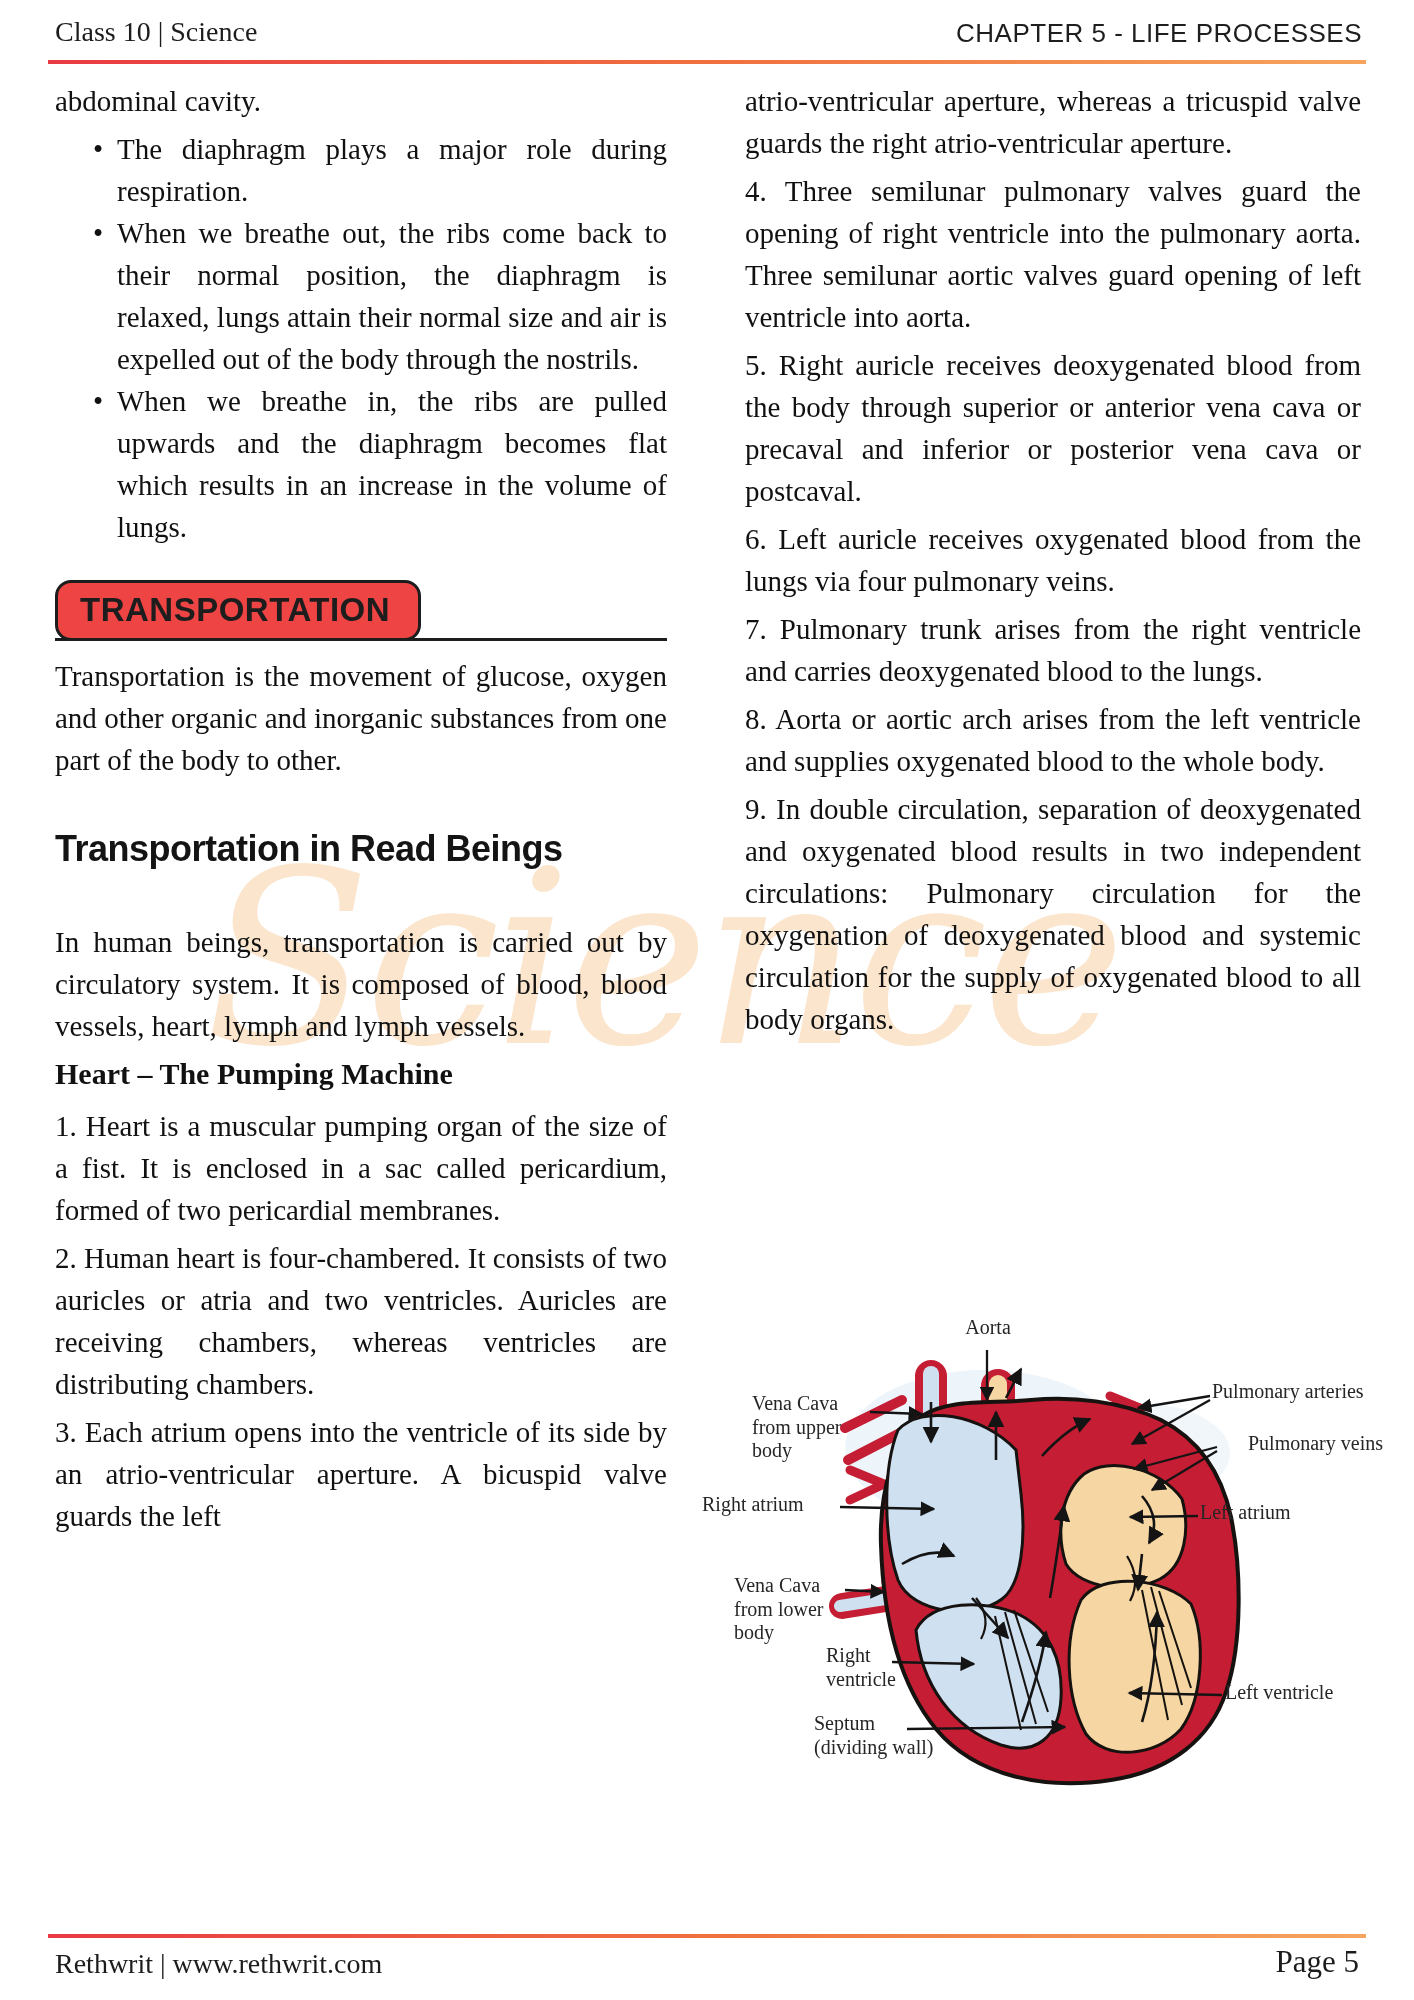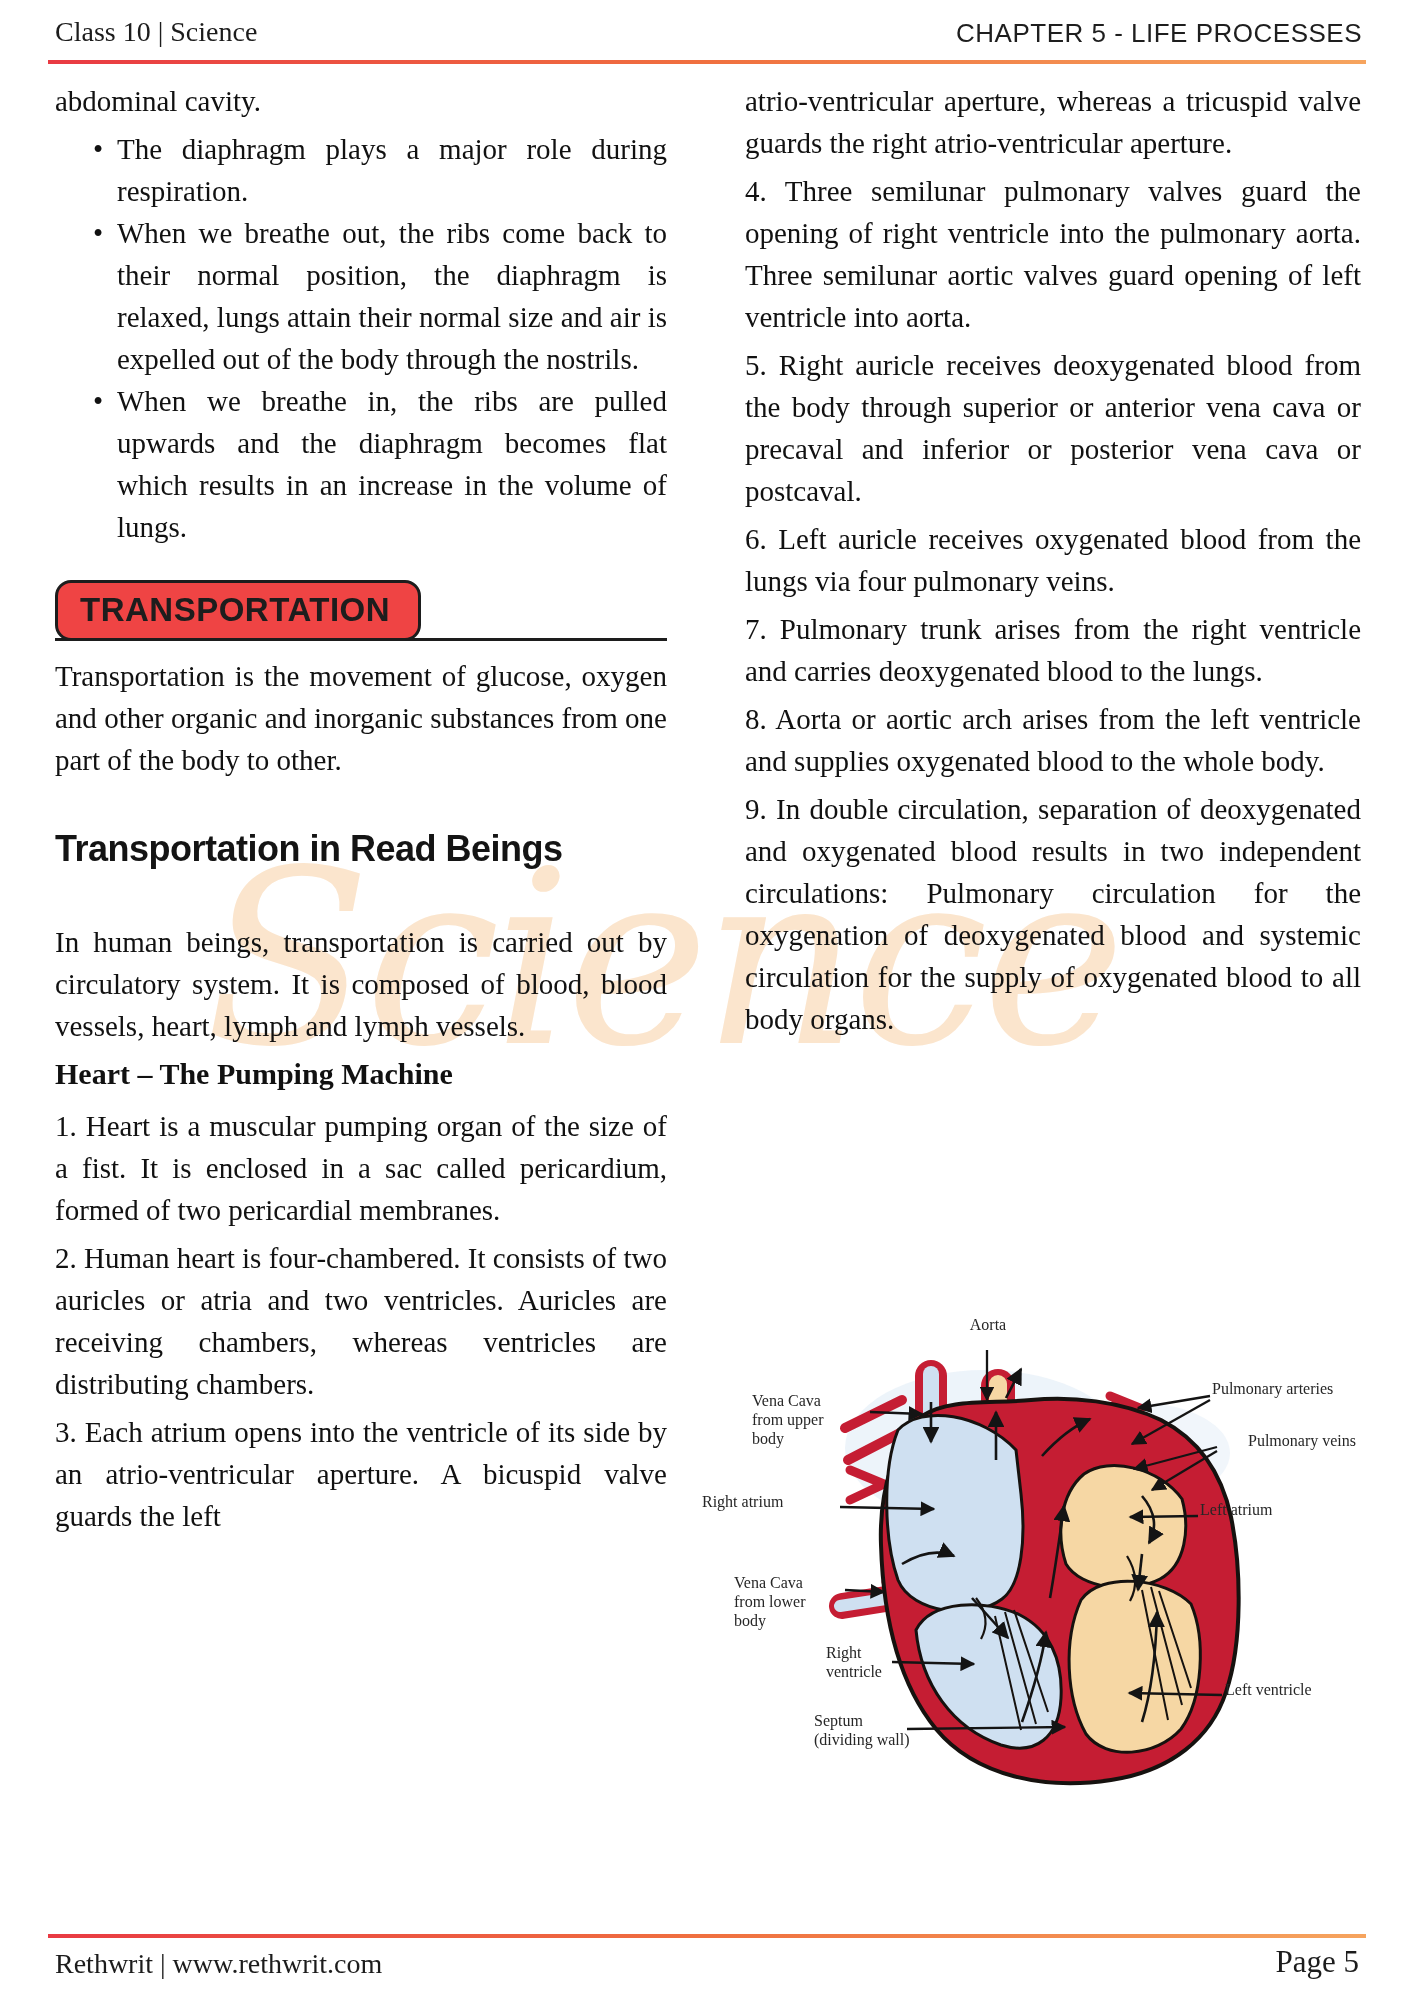--- a/index.html
+++ b/index.html
@@ -31,21 +31,21 @@
   .section-rule{border-bottom:3px solid #1d1d1d;margin-top:32px;margin-bottom:14px;line-height:0;}
   .section-box{display:inline-block;background:#ef4444;border:3px solid #1d1d1d;border-radius:16px;
                margin-bottom:-3px;padding:10px 28px 12px 22px;font-family:Liberation Sans, sans-serif;
                font-weight:bold;font-size:33px;line-height:1;letter-spacing:0.5px;color:#1d1d1d;}
   h2.subhead{font-family:"Liberation Sans",sans-serif;font-weight:bold;font-size:36px;line-height:1.1;
              color:#141414;margin:48px 0 52px 0;text-align:left;letter-spacing:-0.5px;}
   h3.heart-head{font-size:30px;font-weight:bold;margin:2px 0 10px 0;text-align:left;}
   
   .diagram{position:absolute;left:690px;top:1298px;width:724px;height:502px;z-index:1;}
   .diagram svg{position:absolute;left:0;top:0;}
-  .dlabel{position:absolute;font-family:"Liberation Serif",serif;font-size:16px;line-height:1.18;
+  .dlabel{position:absolute;font-family:"Liberation Serif",serif;font-size:20px;line-height:1.18;
           color:#262626;white-space:pre-line;}
   .dlabel.center{text-align:center;}
 </style>
 </head>
 <body>
 
 <div class="page">
 
   <span class="hdr-left">Class 10 | Science</span>
   <span class="hdr-right">CHAPTER 5 - LIFE PROCESSES</span>

